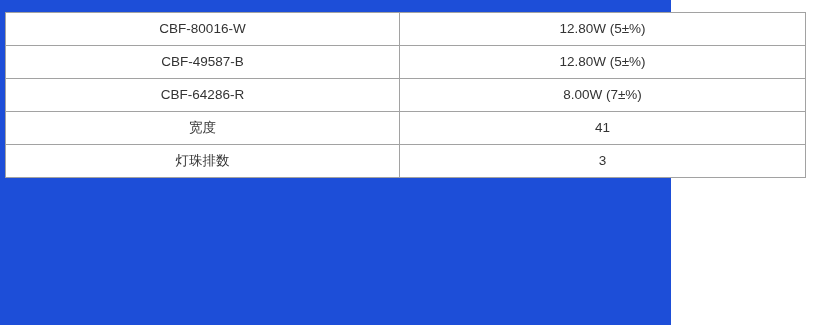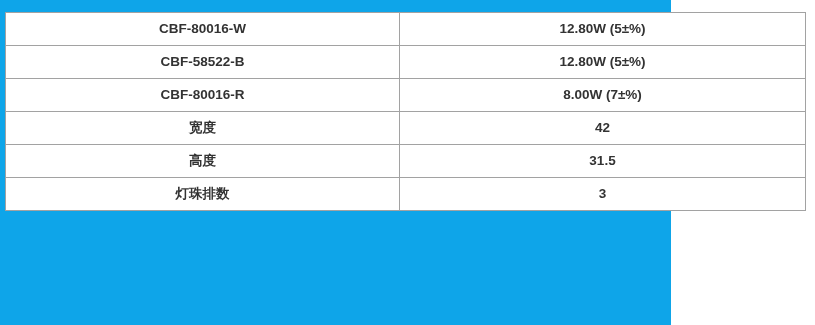--- a/index.html
+++ b/index.html
@@ -11,22 +11,21 @@
     width: 815px;
     height: 325px;
     overflow: hidden;
     font-family: "Liberation Sans", "DejaVu Sans", sans-serif;
     color: #333333;
   }
   .page {
     position: relative;
     width: 671px;
     height: 325px;
-    background: #0ea5e9;
-    font-weight: bold;
+    background: #1d4ed8;
   }
   .spec-table {
     position: absolute;
     left: 5px;
     top: 12px;
     width: 800px;
     border-collapse: collapse;
     table-layout: fixed;
     background: #ffffff;
   }
@@ -56,34 +55,30 @@
     <colgroup>
       <col class="col-label">
       <col class="col-value">
     </colgroup>
     <tbody>
       <tr>
         <td class="cell-label">CBF-80016-W</td>
         <td class="cell-value">12.80W (5±%)</td>
       </tr>
       <tr>
-        <td class="cell-label">CBF-58522-B</td>
+        <td class="cell-label">CBF-49587-B</td>
         <td class="cell-value">12.80W (5±%)</td>
       </tr>
       <tr>
-        <td class="cell-label">CBF-80016-R</td>
+        <td class="cell-label">CBF-64286-R</td>
         <td class="cell-value">8.00W (7±%)</td>
       </tr>
       <tr>
         <td class="cell-label">宽度</td>
-        <td class="cell-value">42</td>
-      </tr>
-      <tr>
-        <td class="cell-label">高度</td>
-        <td class="cell-value">31.5</td>
+        <td class="cell-value">41</td>
       </tr>
       <tr>
         <td class="cell-label">灯珠排数</td>
         <td class="cell-value">3</td>
       </tr>
     </tbody>
   </table>
 </div>
 
 </body></html>

